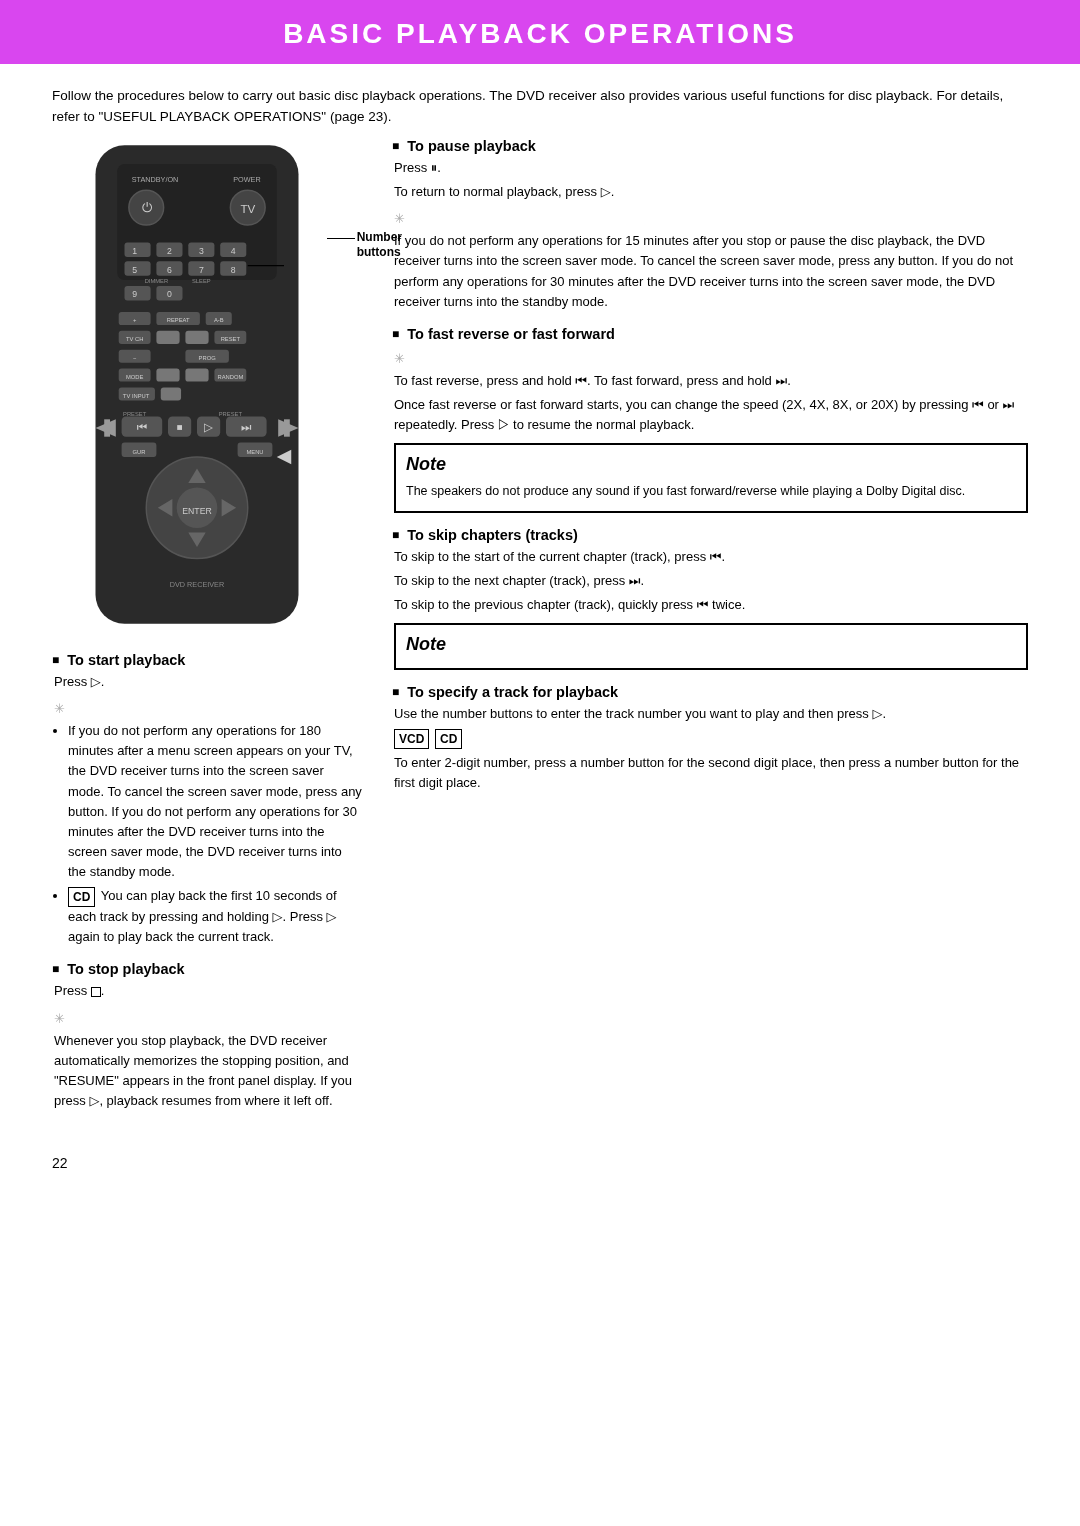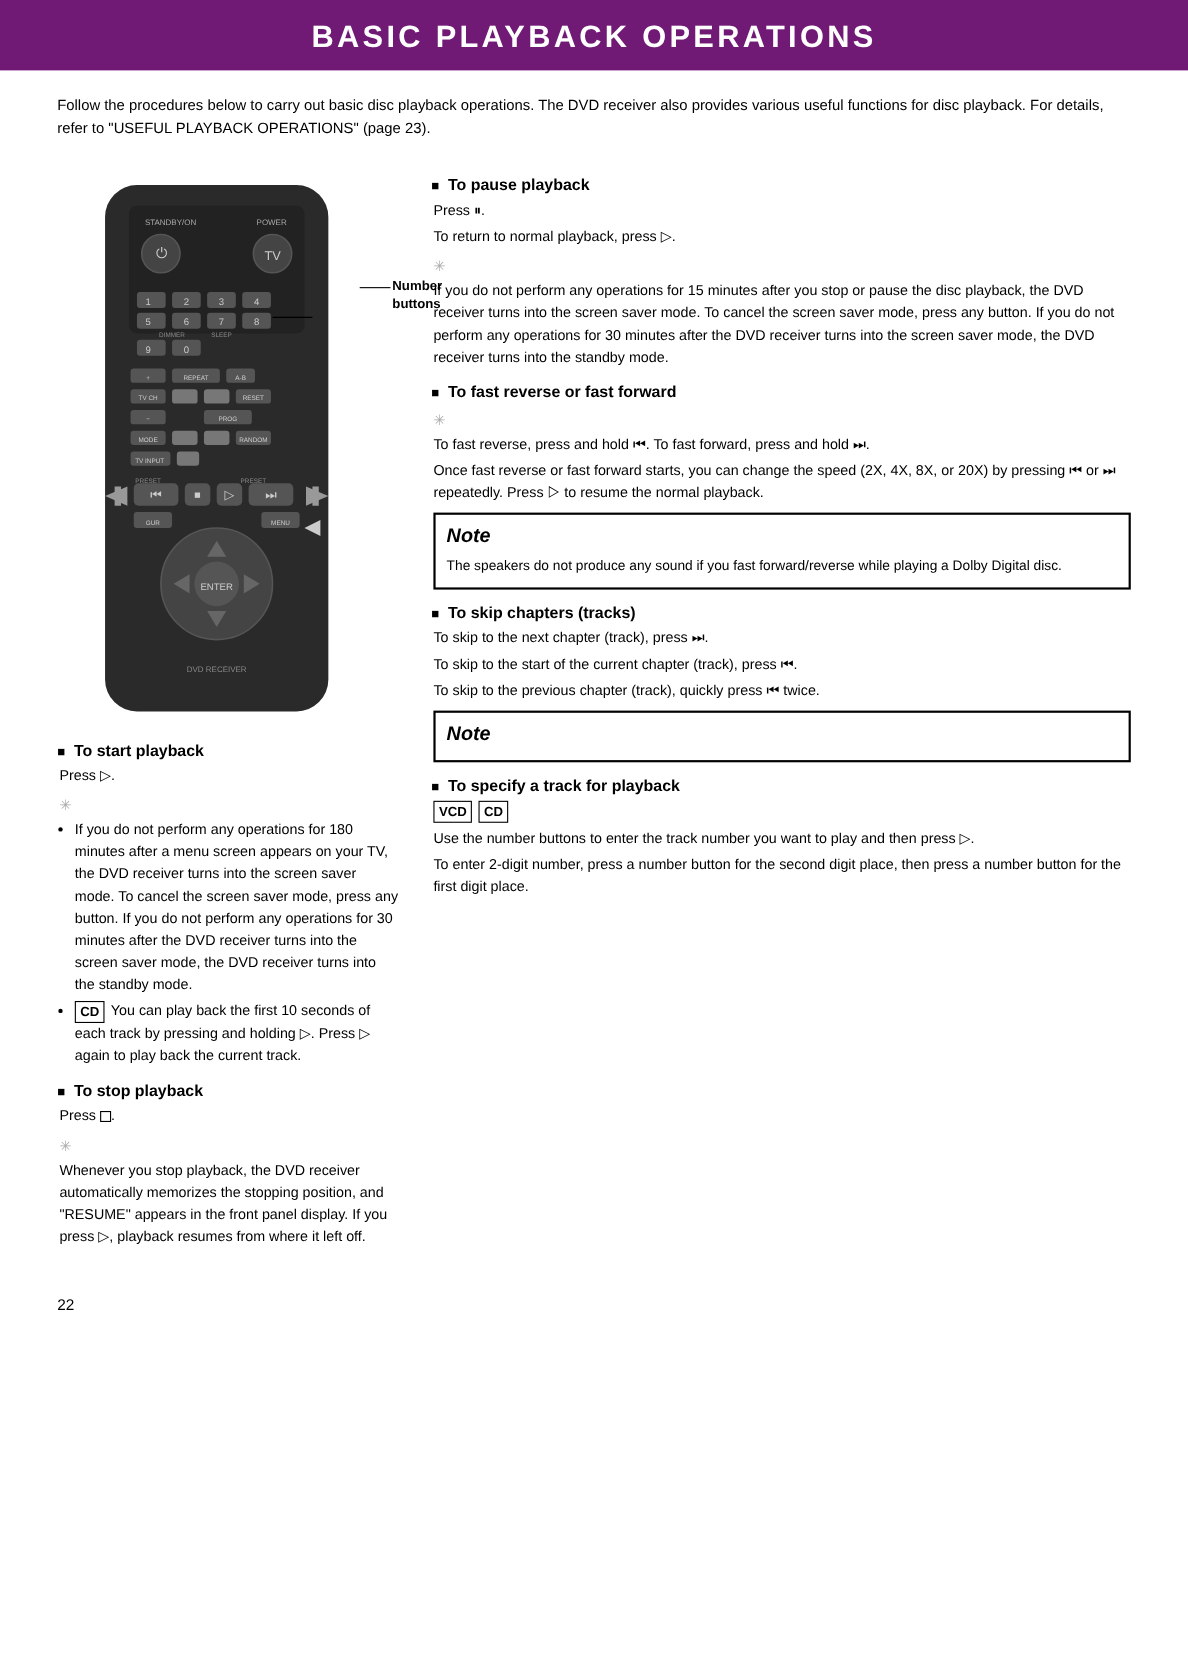--- a/index.html
+++ b/index.html
@@ -5,40 +5,40 @@
     * { margin: 0; padding: 0; box-sizing: border-box; }
     body {
       width: 1080px;
       min-height: 1526px;
       background: #fff;
       font-family: Arial, Helvetica, sans-serif;
       font-size: 13.5px;
       color: #000;
     }
     .page-header {
-      background: #701a75;
+      background: #d946ef;
       color: #fff;
       text-align: center;
       padding: 18px 0 14px;
       margin-bottom: 22px;
     }
     .page-header h1 {
       font-size: 28px;
       font-weight: 900;
       letter-spacing: 3px;
       text-transform: uppercase;
       color: #fff;
     }
     .page-content {
       padding: 0 52px 40px 52px;
     }
     .intro-text {
       font-size: 13.5px;
       line-height: 1.55;
-      margin-bottom: 33px;
+      margin-bottom: 10px;
     }
     .main-columns {
       display: flex;
       gap: 30px;
       align-items: flex-start;
     }
     .left-col {
       width: 310px;
       flex-shrink: 0;
     }
@@ -339,39 +339,39 @@
               <p>The speakers do not produce any sound if you fast forward/reverse while playing a Dolby Digital disc.</p>
             </div>
           </div>
         </div>
 
         <div class="section">
           <div class="section-title">
             <span>To skip chapters (tracks)</span>
           </div>
           <div class="section-body">
+            <p>To skip to the start of the current chapter (track), press ⏮.</p>
             <p>To skip to the next chapter (track), press ⏭.</p>
-            <p>To skip to the start of the current chapter (track), press ⏮.</p>
             <p>To skip to the previous chapter (track), quickly press ⏮ twice.</p>
             <div class="note-box">
               <div class="note-title">Note</div>
             </div>
           </div>
         </div>
 
         <div class="section">
           <div class="section-title">
             <span>To specify a track for playback</span>
           </div>
           <div class="section-body">
+            <p>Use the number buttons to enter the track number you want to play and then press ▷.</p>
             <p>
               <span class="cd-box">VCD</span>
               <span class="cd-box">CD</span>
             </p>
-            <p>Use the number buttons to enter the track number you want to play and then press ▷.</p>
             <p>To enter 2-digit number, press a number button for the second digit place, then press a number button for the first digit place.</p>
           </div>
         </div>
 
       </div>
     </div>
 
     <div class="page-number">22</div>
   </div>
 </div>

